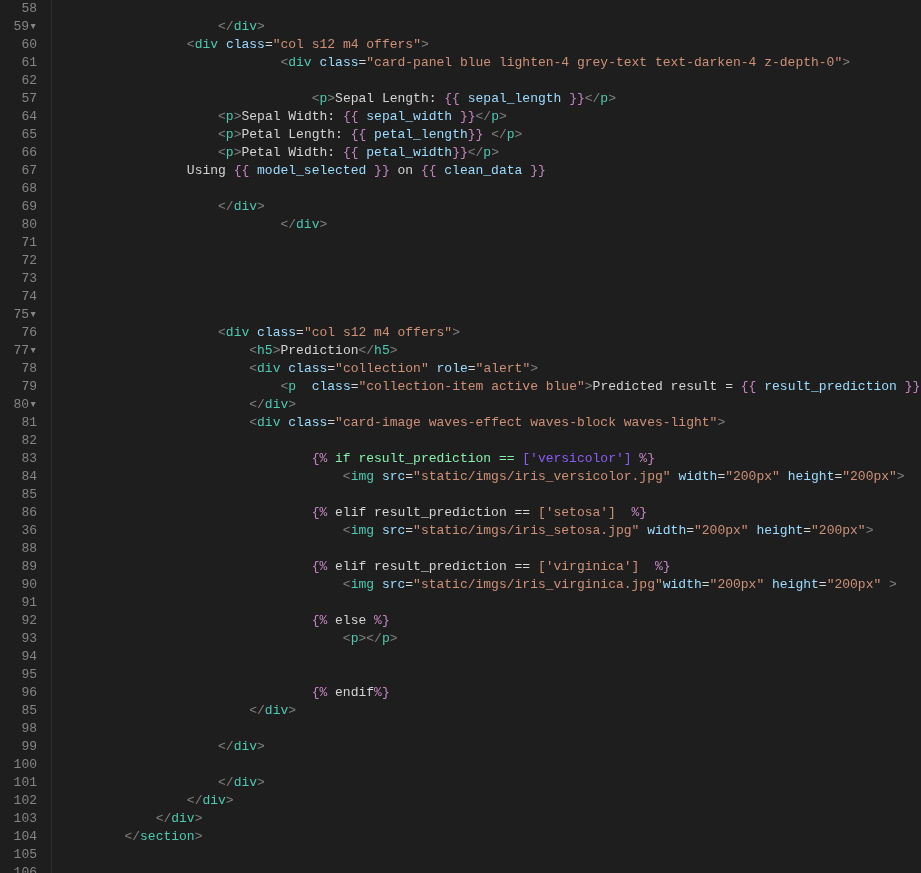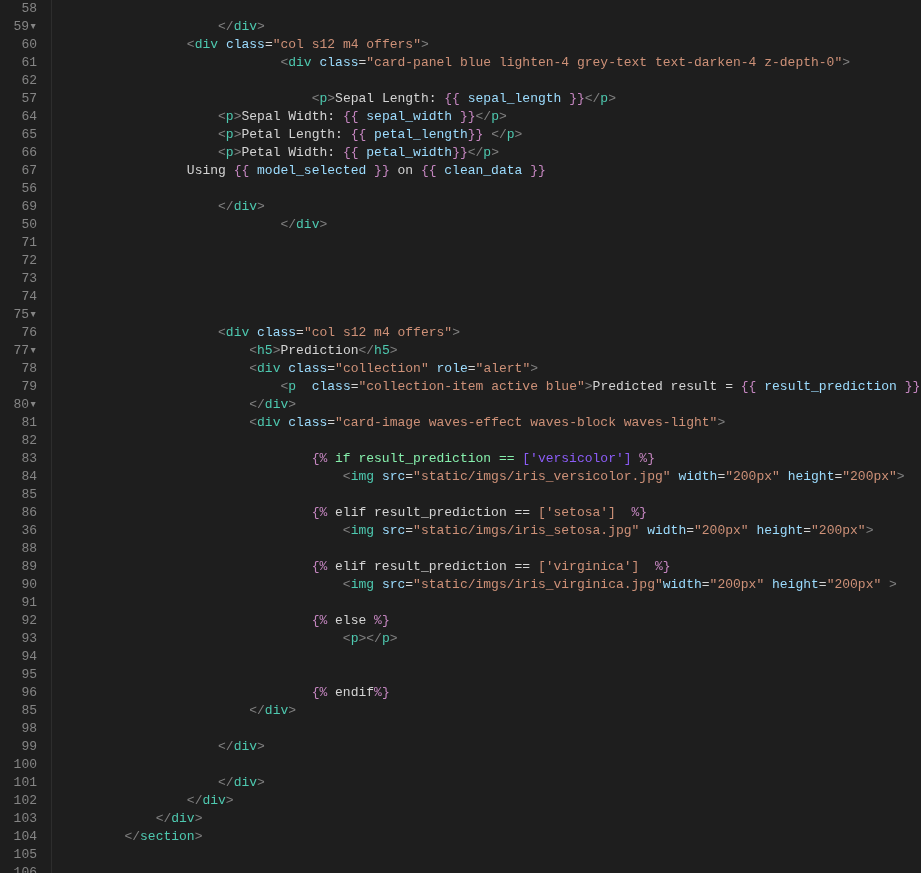--- a/index.html
+++ b/index.html
@@ -76,23 +76,23 @@
       <div class="line-number">58</div>
       <div class="line-number">59▾</div>
       <div class="line-number">60</div>
       <div class="line-number">61</div>
       <div class="line-number">62</div>
       <div class="line-number">57</div>
       <div class="line-number">64</div>
       <div class="line-number">65</div>
       <div class="line-number">66</div>
       <div class="line-number">67</div>
-      <div class="line-number">56</div>
+      <div class="line-number">68</div>
       <div class="line-number">69</div>
-      <div class="line-number">50</div>
+      <div class="line-number">80</div>
       <div class="line-number">71</div>
       <div class="line-number">72</div>
       <div class="line-number">73</div>
       <div class="line-number">74</div>
       <div class="line-number">75▾</div>
       <div class="line-number">76</div>
       <div class="line-number">77▾</div>
       <div class="line-number">78</div>
       <div class="line-number">79</div>
       <div class="line-number">80▾</div>

